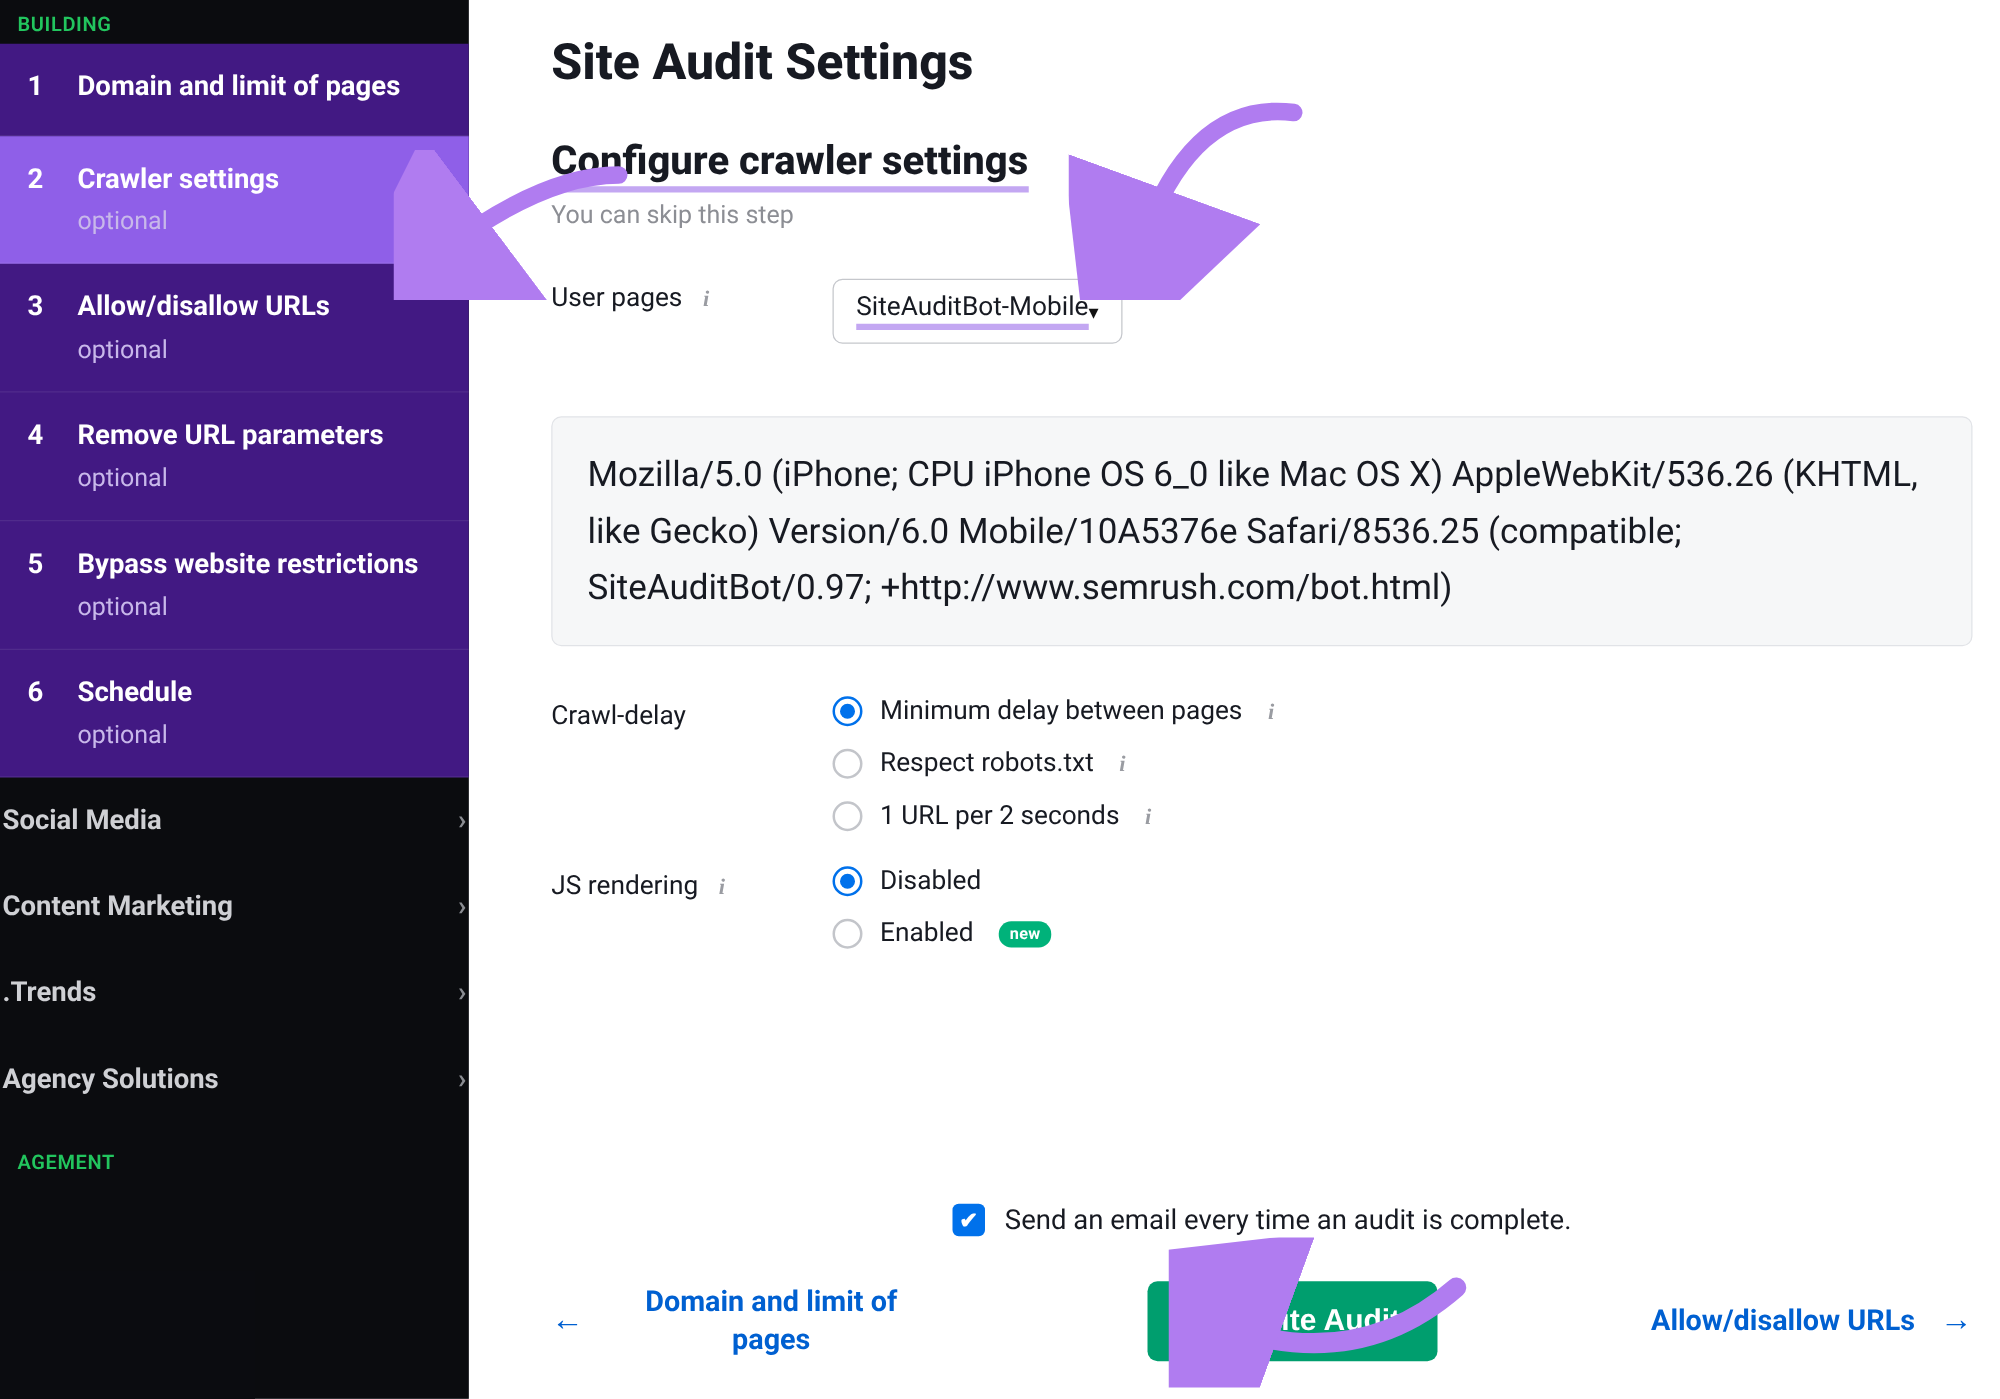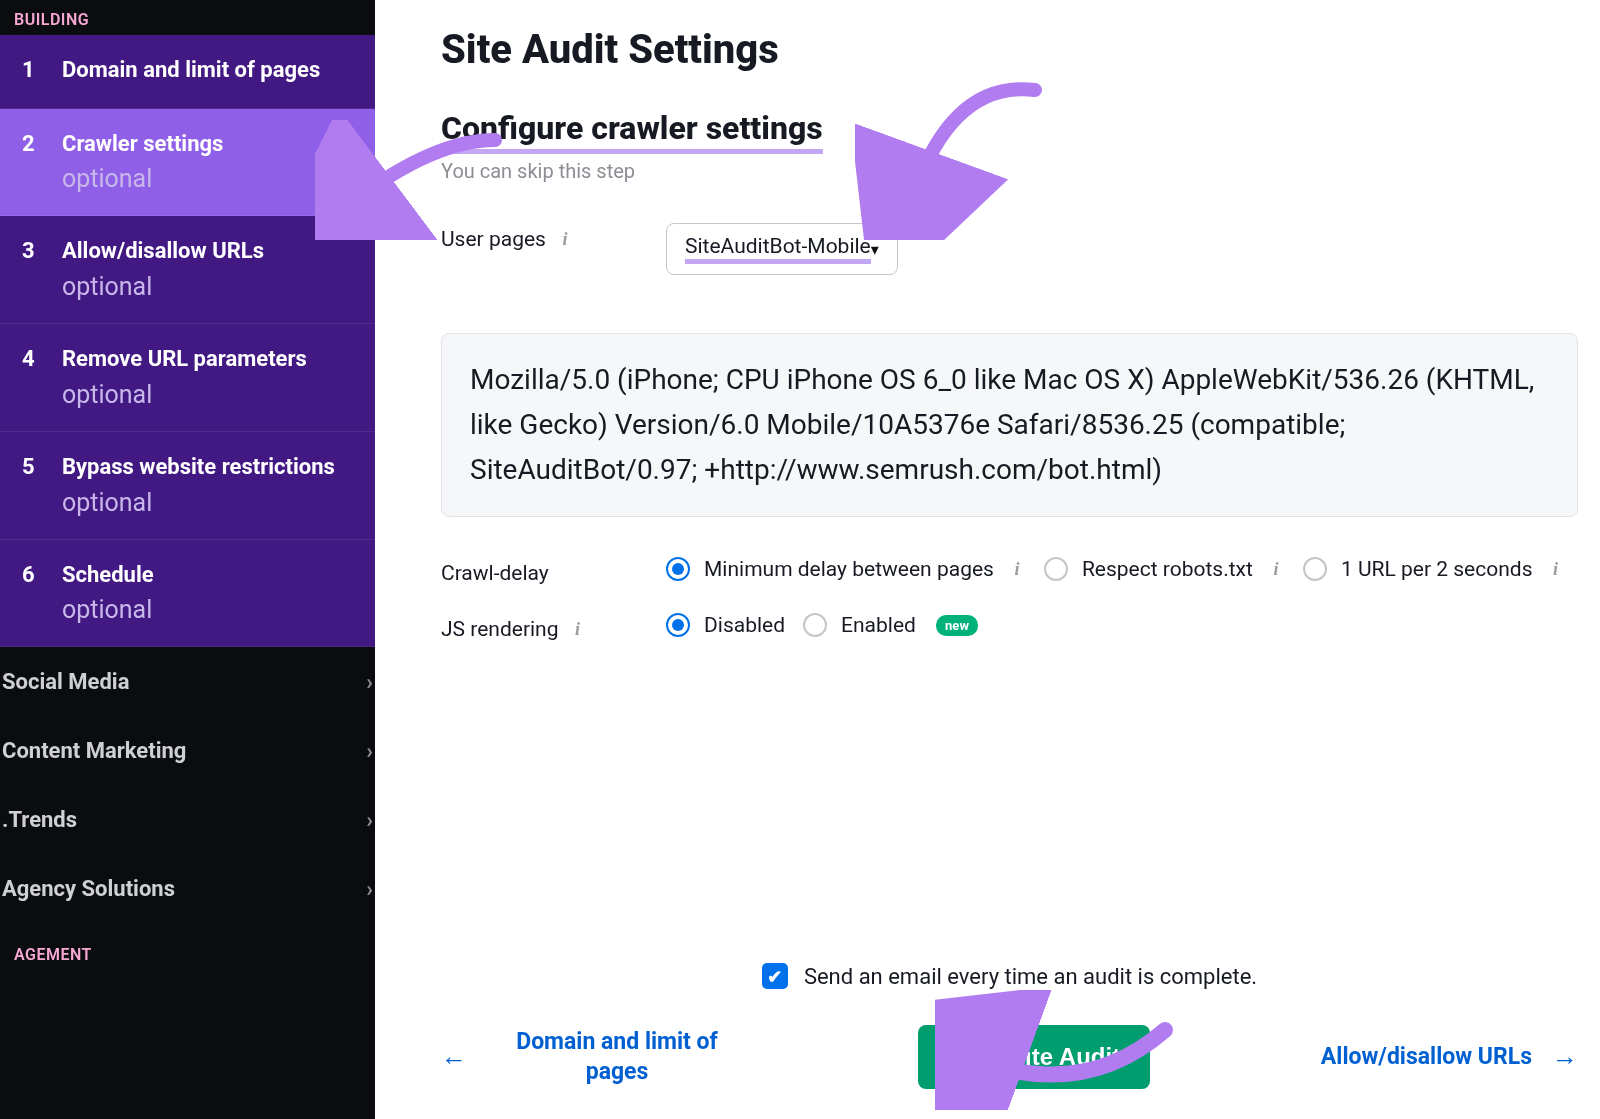--- a/index.html
+++ b/index.html
@@ -21,40 +21,40 @@
     position: relative;
   }
   .sidebar-overlay {
     position: absolute;
     inset: 0;
     background: rgba(0,0,0,0.55);
     pointer-events: none;
   }
   .sidebar-content { position: relative; z-index: 2; }
   .section-label {
-    color: #f9a8d4;
+    color: #22c55e;
     font-size: 16px;
     letter-spacing: 0.5px;
     padding: 10px 14px 6px;
     font-weight: 600;
   }
   .steps { background: #421983; }
   .step {
     display: flex;
     align-items: flex-start;
     gap: 22px;
     padding: 20px 22px 22px;
     color: #fff;
     border-bottom: 1px solid rgba(255,255,255,0.08);
     cursor: pointer;
   }
   .step-num { font-size: 22px; font-weight: 700; line-height: 1.4; width: 18px; flex-shrink: 0; }
   .step-body { display: flex; flex-direction: column; gap: 6px; }
   .step-title { font-size: 22px; font-weight: 700; line-height: 1.35; }
-  .step-opt  { font-size: 25px; color: #c8b8ea; font-weight: 400; }
+  .step-opt  { font-size: 20px; color: #c8b8ea; font-weight: 400; }
   .step.active { background: #8f5fe8; }
 
   .nav-cat {
     display: flex;
     align-items: center;
     justify-content: space-between;
     padding: 22px 2px;
     color: #cfd0d4;
     font-size: 22px;
     font-weight: 700;
@@ -123,21 +123,21 @@
     border: 1px solid #e1e3e7;
     background: #f6f7f8;
     border-radius: 8px;
     padding: 24px 28px;
     font-size: 28px;
     line-height: 1.6;
     color: #171a22;
     word-break: break-word;
   }
 
-  .opts { display: flex; flex-direction: row; gap: 18px; }
+  .opts { display: flex; flex-direction: column; gap: 18px; }
   .opt {
     display: flex;
     align-items: center;
     gap: 14px;
     font-size: 21px;
     cursor: pointer;
   }
   .radio {
     width: 24px; height: 24px;
     border: 2px solid #c3c5ca;

